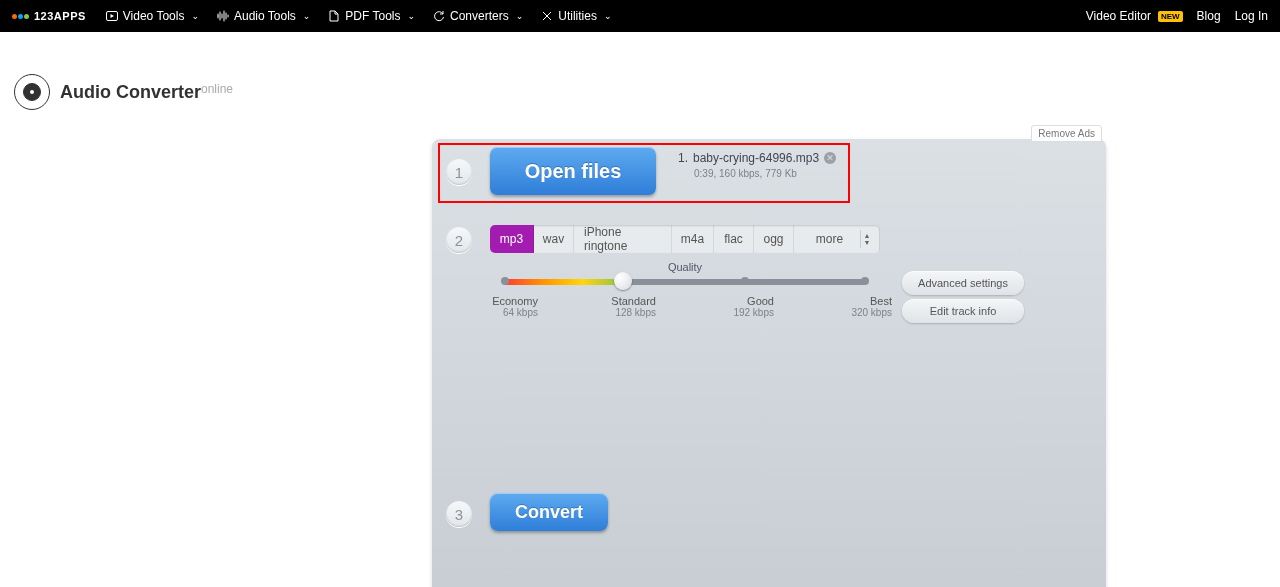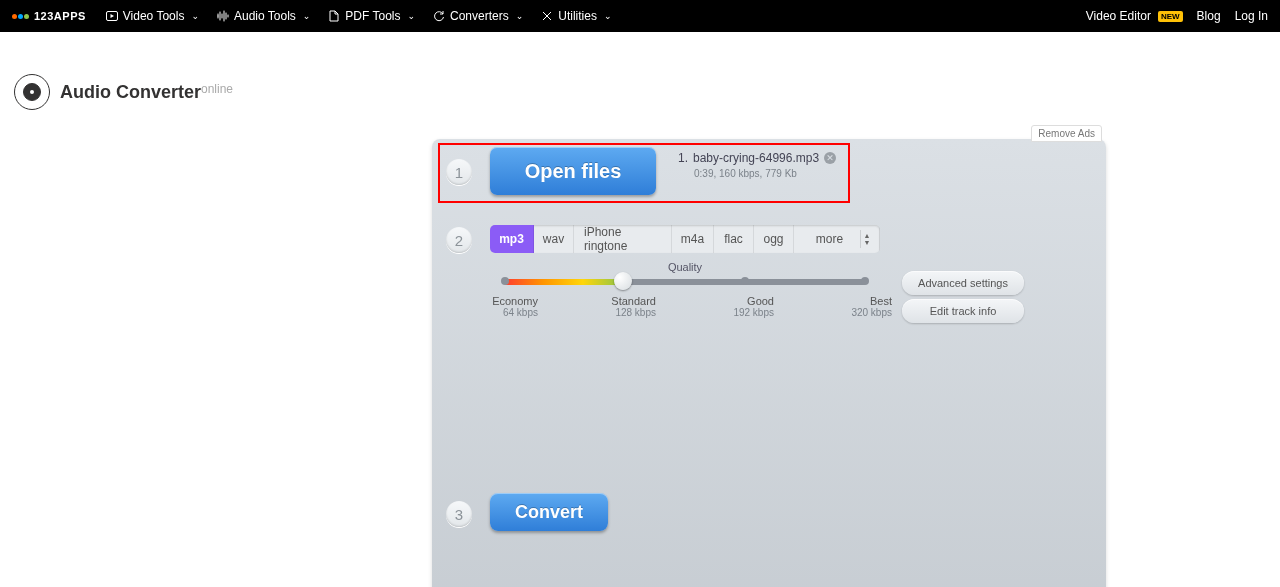--- a/index.html
+++ b/index.html
@@ -43,21 +43,21 @@
   .open-files-btn { position: absolute; left: 58px; top: 8px; width: 166px; height: 48px; border-radius: 7px; background: linear-gradient(#5eaaf1,#2f7ed8); color: #fff; font-size: 20px; font-weight: 700; text-shadow: 0 -1px 0 rgba(0,0,0,.25); display: flex; align-items: center; justify-content: center; cursor: pointer; box-shadow: inset 0 1px 0 rgba(255,255,255,.4), 0 2px 3px rgba(0,0,0,.3); }
 
   .file-entry { position: absolute; left: 246px; top: 12px; font-size: 12px; color: #445; }
   .file-name { display: flex; align-items: center; gap: 5px; }
   .file-remove { width: 12px; height: 12px; border-radius: 50%; background: #9aa0a6; color: #dbe0e5; font-size: 9px; display: inline-flex; align-items: center; justify-content: center; cursor: pointer; }
   .file-meta { font-size: 10px; color: #7b828a; margin-top: 3px; margin-left: 16px; }
 
   
   .format-tabs { position: absolute; left: 58px; top: 86px; width: 390px; height: 28px; display: flex; border-radius: 5px; overflow: hidden; box-shadow: inset 0 1px 2px rgba(0,0,0,.15); background: #e8ebee; font-size: 12px; }
   .format-tabs .tab { flex: none; padding: 0 12px; display: flex; align-items: center; justify-content: center; color: #555; cursor: pointer; border-right: 1px solid rgba(0,0,0,.08); }
-  .format-tabs .tab.active { background: #8b5cf6; color: #fff; font-weight: 700; }
+  .format-tabs .tab.active { background: #a21caf; color: #fff; font-weight: 400; }
   .format-tabs .tab.ringtone { padding: 0 10px; }
   .format-tabs .tab.more { padding-right: 26px; position: relative; }
   .more-arrows { position: absolute; right: 6px; top: 50%; transform: translateY(-50%); width: 13px; height: 18px; border-left: 1px solid rgba(0,0,0,.12); display: flex; flex-direction: column; align-items: center; justify-content: center; font-size: 7px; color: #666; line-height: 7px; }
 
   
   .quality-section { position: absolute; left: 58px; top: 122px; width: 390px; }
   .quality-label { text-align: center; font-size: 11px; color: #556; margin-bottom: 6px; }
   .slider-track { position: relative; height: 6px; border-radius: 3px; background: #8a9099; margin: 0 14px; }
   .slider-color { position: absolute; left: 0; top: 0; height: 6px; width: 118px; border-radius: 3px; background: linear-gradient(to right,#ff3b30,#ff9500,#ffd60a,#8bc34a); }
   .slider-tick { position: absolute; top: -2px; width: 8px; height: 8px; border-radius: 50%; background: #8a9099; }

